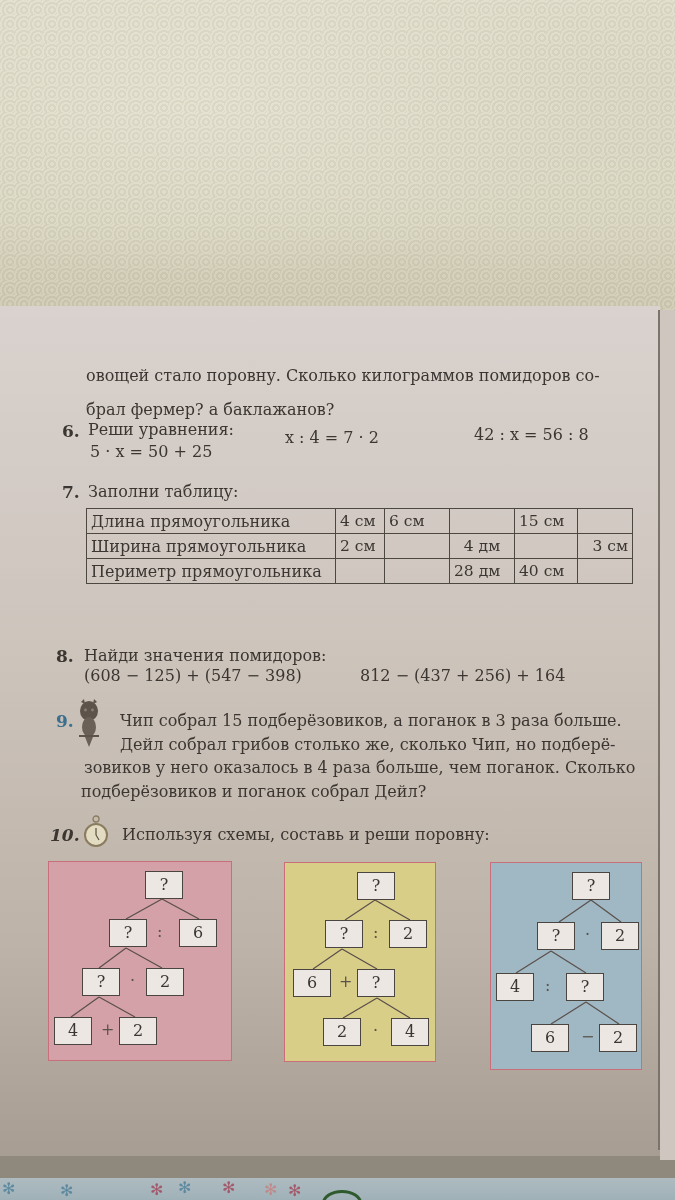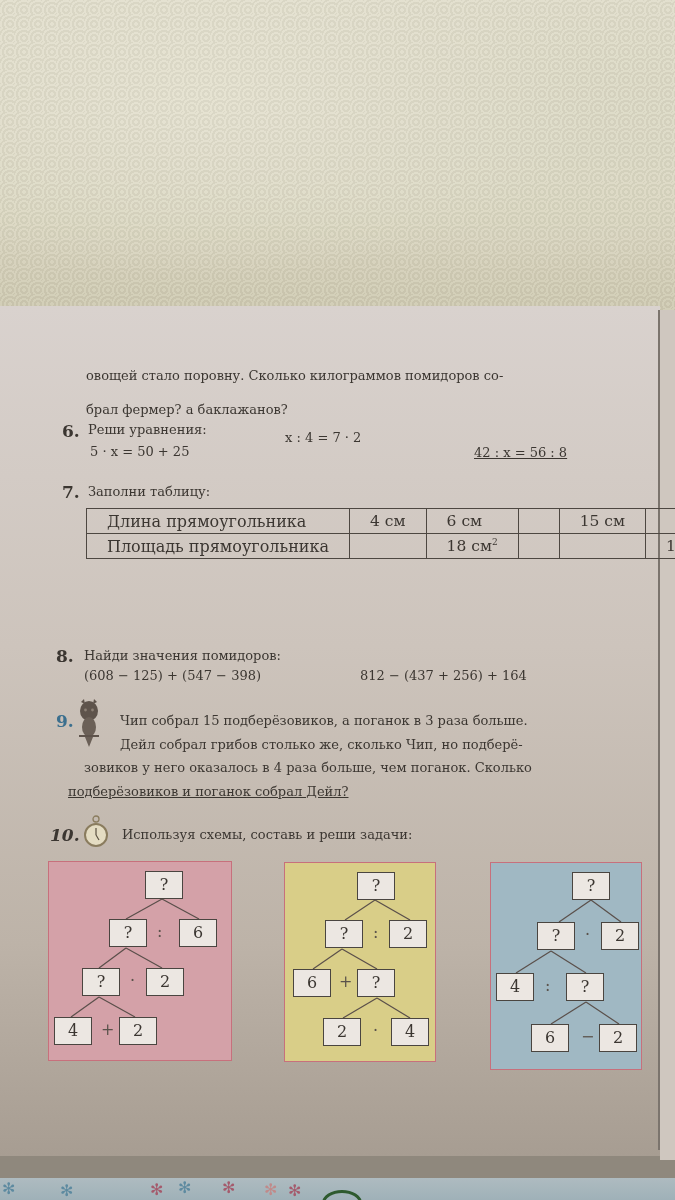--- a/index.html
+++ b/index.html
@@ -32,30 +32,30 @@
   .page-right {
     position:absolute; left:660px; top:310px; width:15px; height:850px;
     background:#cfc7bf;
   }
   .bottom-strip {
     position:absolute; left:0; top:1178px; width:675px; height:22px;
     background:linear-gradient(180deg,#aebbc0,#9fb1b8);
   }
   .flake { position:absolute; font-size:16px; line-height:16px; }
 
-  .t { position:absolute; font-size:13px; line-height:20px; white-space:nowrap; }
+  .t { position:absolute; font-size:16px; line-height:20px; white-space:nowrap; }
   .num { position:absolute; font-size:17px; font-weight:bold; line-height:20px; }
   .num.blue { color:#3b6f8e; }
 
   table.fill {
     position:absolute; left:86px; top:508px; border-collapse:collapse;
     font-size:15.5px;
   }
   table.fill td {
-    border:1.3px solid #4d4741; height:24px; padding:0 20px; white-space:nowrap;
+    border:1.3px solid #4d4741; height:24px; padding:0 4px; white-space:nowrap;
     vertical-align:middle;
   }
   table.fill td.lbl { width:240px; font-size:16px; }
   sup { font-size:9px; }
 
   .owl {
     position:absolute; left:78px; top:697px; width:22px; height:52px;
   }
   .watch {
     position:absolute; left:84px; top:815px; width:24px; height:34px;
@@ -80,42 +80,50 @@
 <div class="page-right"></div>
 <div class="page-edge"></div>
 
 <div class="t" style="left:86px;top:366px;">овощей стало поровну. Сколько килограммов помидоров со-</div>
 <div class="t" style="left:86px;top:400px;">брал фермер? а баклажанов?</div>
 
 <div class="num" style="left:62px;top:421px;">6.</div>
 <div class="t" style="left:88px;top:420px;">Реши уравнения:</div>
 <div class="t" style="left:90px;top:442px;font-style:normal;">5 · x = 50 + 25</div>
 <div class="t" style="left:285px;top:428px;">x : 4 = 7 · 2</div>
-<div class="t" style="left:474px;top:443px;text-decoration:underline;">42 : x = 56 : 8</div>
+<div class="t" style="left:474px;top:425px;">42 : x = 56 : 8</div>
 
 <div class="num" style="left:62px;top:482px;">7.</div>
 <div class="t" style="left:88px;top:482px;">Заполни таблицу:</div>
 
 <table class="fill">
   <tbody>
       <tr>
     <td class="lbl">Длина прямоугольника</td>
     <td style="width:40px">4 см</td>
     <td style="width:56px">6 см</td>
     <td style="width:56px"></td>
     <td style="width:54px">15 см</td>
     <td style="width:46px"></td>
   </tr>
   <tr>
-    <td class="lbl">Площадь прямоугольника</td>
-    <td></td>
-    <td style="text-align:center"><span>18 см</span><sup>2</sup></td>
-    <td></td>
-    <td></td>
-    <td><span>16 см</span><sup>2</sup></td>
+    <td class="lbl">Ширина прямоугольника</td>
+    <td>2 см</td>
+    <td></td>
+    <td style="text-align:center">4 дм</td>
+    <td></td>
+    <td style="text-align:right">3 см</td>
+  </tr>
+  <tr>
+    <td class="lbl">Периметр прямоугольника</td>
+    <td></td>
+    <td></td>
+    <td>28 дм</td>
+    <td>40 см</td>
+    <td></td>
   </tr>
 </tbody>
   </table>
 
 <div class="num" style="left:56px;top:646px;">8.</div>
 <div class="t" style="left:84px;top:646px;">Найди значения помидоров:</div>
 <div class="t" style="left:84px;top:666px;">(608 − 125) + (547 − 398)</div>
 <div class="t" style="left:360px;top:666px;">812 − (437 + 256) + 164</div>
 
 <div class="num blue" style="left:56px;top:711px;">9.</div>
@@ -125,30 +133,30 @@
   <polygon points="19,5 16,2 15,7" fill="#5e534b"></polygon>
   <ellipse cx="11" cy="30" rx="7" ry="10" fill="#6b6057"></ellipse>
   <rect x="1" y="38" width="20" height="2" fill="#5e534b"></rect>
   <polygon points="7,40 15,40 11,50" fill="#6b6057"></polygon>
   <circle cx="7.5" cy="13" r="1.4" fill="#8b7f74"></circle>
   <circle cx="14.5" cy="13" r="1.4" fill="#8b7f74"></circle>
 </svg>
 <div class="t" style="left:120px;top:711px;">Чип собрал 15 подберёзовиков, а поганок в 3 раза больше.</div>
 <div class="t" style="left:120px;top:735px;">Дейл собрал грибов столько же, сколько Чип, но подберё-</div>
 <div class="t" style="left:84px;top:758px;">зовиков у него оказалось в 4 раза больше, чем поганок. Сколько</div>
-<div class="t" style="left:68px;top:782px;text-decoration:underline;">подберёзовиков и поганок собрал Дейл?</div>
+<div class="t" style="left:81px;top:782px;">подберёзовиков и поганок собрал Дейл?</div>
 
 <div class="num" style="left:50px;top:825px;font-style:italic;">10.</div>
 <svg class="watch" viewBox="0 0 24 34">
   <circle cx="12" cy="4" r="3" fill="none" stroke="#8a7c5e" stroke-width="1.3"></circle>
   <circle cx="12" cy="20" r="11" fill="#e4dcc2" stroke="#8a7c5e" stroke-width="2"></circle>
   <line x1="12" y1="20" x2="12" y2="13" stroke="#5a5040" stroke-width="1.2"></line>
   <line x1="12" y1="20" x2="15" y2="25" stroke="#5a5040" stroke-width="1.2"></line>
 </svg>
-<div class="t" style="left:122px;top:825px;">Используя схемы, составь и реши задачи:</div>
+<div class="t" style="left:122px;top:825px;">Используя схемы, составь и реши поровну:</div>
 
 <div class="scheme" style="left:48px;top:861px;width:182px;height:198px;background:#d4a1a8;">
   <svg width="182" height="198">
     <g stroke="#5a4f4a" stroke-width="1.2">
       <line x1="113" y1="37" x2="77" y2="57"></line>
         <line x1="113" y1="37" x2="150" y2="57"></line>
       <line x1="77" y1="86" x2="50" y2="106"></line>
         <line x1="77" y1="86" x2="113" y2="106"></line>
       <line x1="50" y1="135" x2="22" y2="155"></line>
         <line x1="50" y1="135" x2="86" y2="155"></line>

